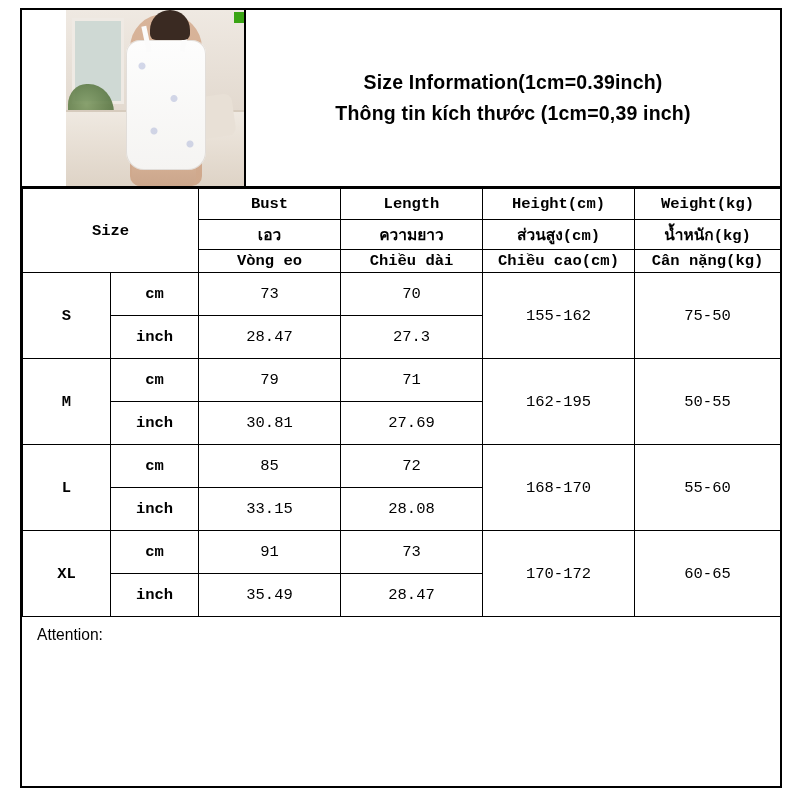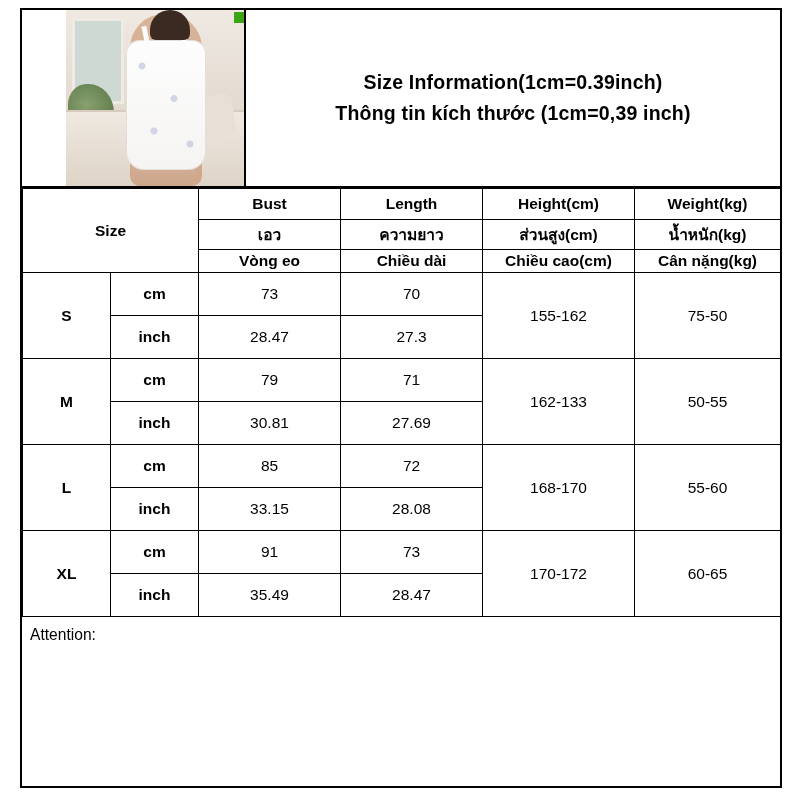--- a/index.html
+++ b/index.html
@@ -178,20 +178,21 @@
     border-collapse: collapse;
     table-layout: fixed;
   }
   table.size-table td {
     border: 1.6px solid #000;
     text-align: center;
     vertical-align: middle;
     font-size: 15.5px;
     padding: 2px 2px;
     box-sizing: border-box;
+    font-family: Liberation Mono, monospace;
   }
   td.no-left { border-left: none; }
 
   
   col.c-size   { width: 88px; }
   col.c-unit   { width: 88px; }
   col.c-bust   { width: 142px; }
   col.c-length { width: 142px; }
   col.c-height { width: 152px; }
   col.c-weight { width: 146px; }
@@ -226,21 +227,21 @@
   .val-cell {
     font-size: 16.5px;
   }
   .hw-cell {
     font-size: 16.5px;
   }
   .row-h { height: 43px; }
 
   
   .attention {
-    padding: 6px 6px 4px 8px;
+    padding: 6px 6px 4px 15px;
     font-size: 15.6px;
     line-height: 23.5px;
   }
   .attention p {
     margin: 0;
   }
 </style>
 </head>
 <body>
 
@@ -310,21 +311,21 @@
           <td class="unit-cell">inch</td>
           <td class="val-cell">28.47</td>
           <td class="val-cell">27.3</td>
         </tr>
 
         <tr class="row-h">
           <td rowspan="2" class="size-cell no-left">M</td>
           <td class="unit-cell">cm</td>
           <td class="val-cell">79</td>
           <td class="val-cell">71</td>
-          <td rowspan="2" class="hw-cell">162-133</td>
+          <td rowspan="2" class="hw-cell">162-195</td>
           <td rowspan="2" class="hw-cell">50-55</td>
         </tr>
         <tr class="row-h">
           <td class="unit-cell">inch</td>
           <td class="val-cell">30.81</td>
           <td class="val-cell">27.69</td>
         </tr>
 
         <tr class="row-h">
           <td rowspan="2" class="size-cell no-left">L</td>

